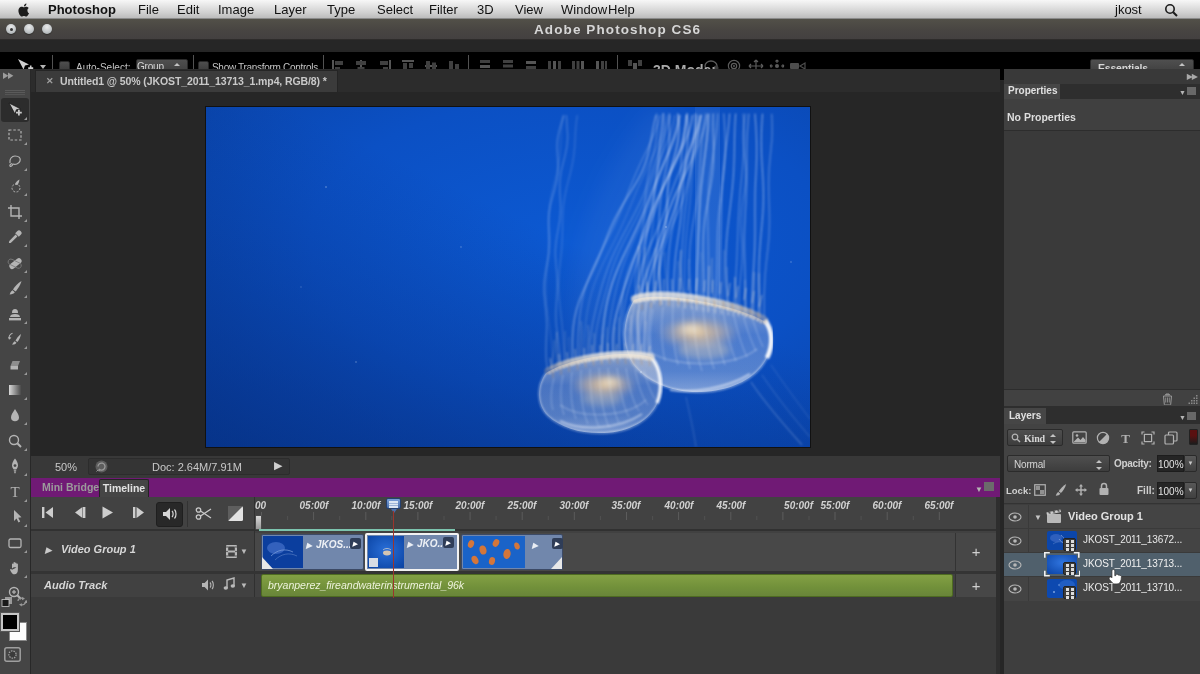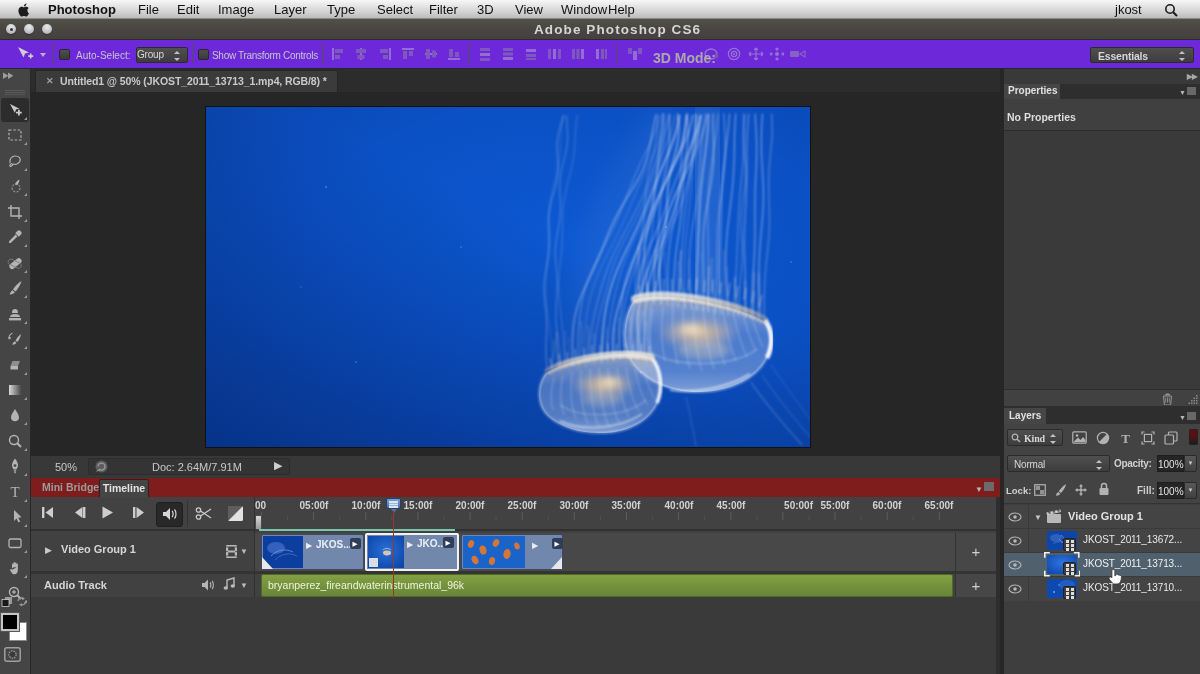--- a/index.html
+++ b/index.html
@@ -12,21 +12,21 @@
     border-bottom:1px solid #8a8a8a; color:#111; font-size:13px; }
   #menubar .mi { position:absolute; top:2px; white-space:nowrap; }
   
   #titlebar { left:0; top:19px; width:1200px; height:21px;
     background:linear-gradient(#525048,#484542 55%,#434040);
     border-bottom:1px solid #2e2c2b; }
   .tl { position:absolute; top:5px; width:10px; height:10px; border-radius:50%;
     background:radial-gradient(circle at 50% 30%, #e9eaea, #c3c7c9 55%, #9aa0a3); box-shadow:0 1px 1px rgba(0,0,0,.3);}
   #titletext { position:absolute; top:3px; left:534px; color:#d6d6d6; font-weight:bold; font-size:13.5px; letter-spacing:1.1px; }
   
-  #optionsbar { left:0; top:40px; width:1200px; height:29px; background:#6d28d9;
+  #optionsbar { left:0; top:52px; width:1200px; height:29px; background:#000000;
     border-bottom:1px solid #282828; color:#b9b9b9; }
   .vsep { position:absolute; top:3px; height:22px; width:1px; background:#3a3a3a; border-right:1px solid #525252; }
   .cbx { position:absolute; width:11px; height:11px; border-radius:2px; top:9px;
     background:linear-gradient(#4e4e4e,#3b3b3b); border:1px solid #282828; }
   .obtext { position:absolute; top:10px; font-size:10px; color:#c6c6c6; white-space:nowrap; }
   .drop { position:absolute; background:linear-gradient(#4f4f4f,#3d3d3d); border:1px solid #2b2b2b;
     border-radius:2px; color:#d6d6d6; font-size:10px; letter-spacing:-0.2px; }
   .updn { position:absolute; width:7px; height:10px; }
   .updn i, .updn b { position:absolute; left:0; width:0; height:0; border-left:3px solid transparent; border-right:3px solid transparent; }
   .updn i { top:0; border-bottom:3.5px solid #c2c2c2; }
@@ -43,26 +43,26 @@
   .tsel { background:#2c2c2c; border-radius:3px; }
   .tcorner { position:absolute; right:2px; bottom:2px; width:0; height:0;
     border-left:3px solid transparent; border-bottom:3px solid #9a9a9a; }
   
   #canvasarea { left:31px; top:92px; width:969px; height:364px; background:#262626; }
   #jelly { position:absolute; left:175px; top:15px; width:604px; height:340px; background:#0a50c4;
     box-shadow:0 0 0 1px #111; }
   
   #statusbar { left:31px; top:456px; width:969px; height:22px; background:#383838; color:#c9c9c9; font-size:11px; }
   
-  #tlrow { left:31px; top:478px; width:969px; height:19px; background:#7f1d1d; }
+  #tlrow { left:31px; top:478px; width:969px; height:19px; background:#701a75; }
   #tltab { position:absolute; left:68px; top:1px; height:18px; width:50px; background:#454545;
     border:1px solid #242424; border-bottom:none; border-radius:2px 2px 0 0; color:#e2e2e2;
     font-size:10.5px; font-weight:bold; text-align:center; line-height:17px;}
   
-  #timeline { left:31px; top:497px; width:969px; height:177px; background:#414141; }
+  #timeline { left:31px; top:497px; width:969px; height:177px; background:#414141;font-style:italic; }
   
   #rightdock { left:1004px; top:69px; width:196px; height:605px; background:#3d3d3d; }
   .ptab { position:absolute; background:#464646; color:#e0e0e0; font-weight:bold; font-size:10px; }
   .pmenu { position:absolute; color:#b5b5b5; }
 </style>
 </head>
 <body>
 
 <div class="abs" id="menubar">
   <svg class="mi" style="left:18px;top:3px" width="13" height="14" viewBox="0 0 13 14">

